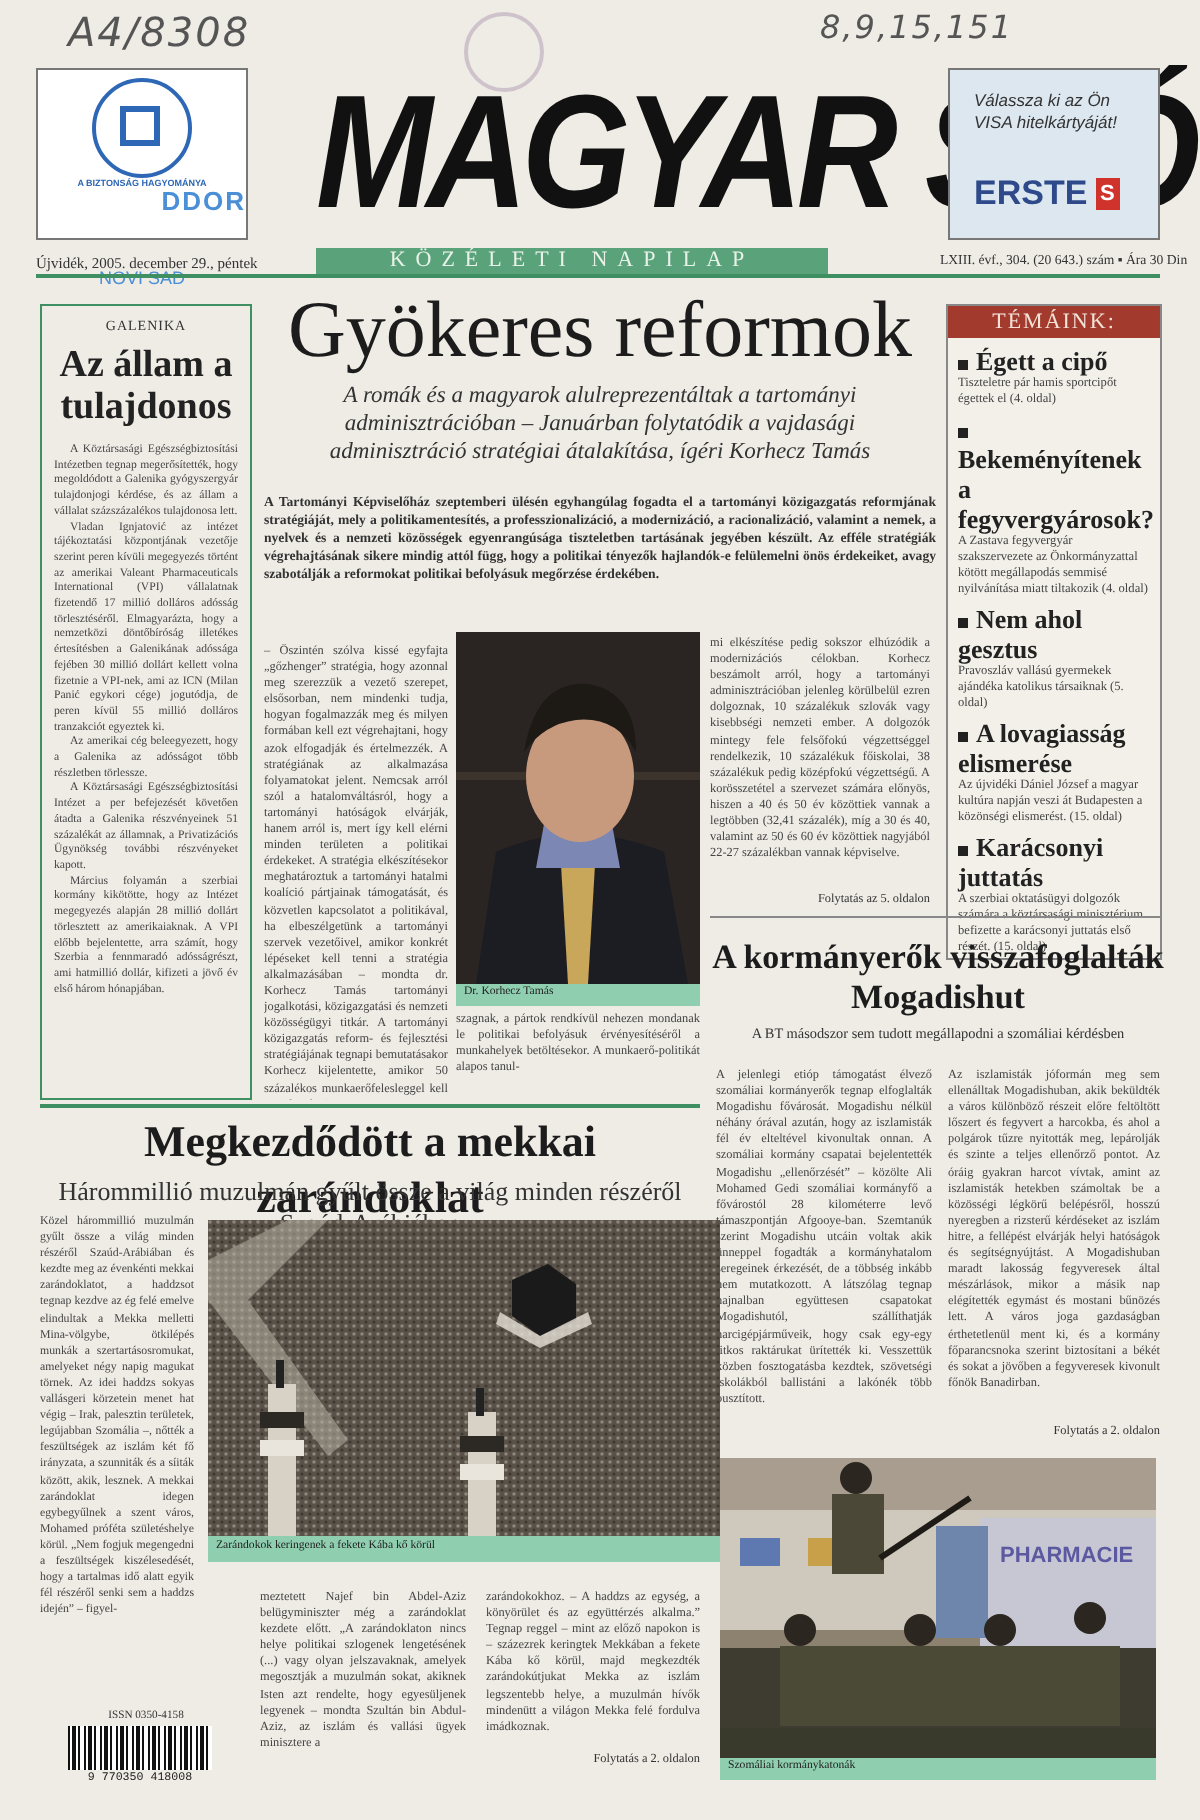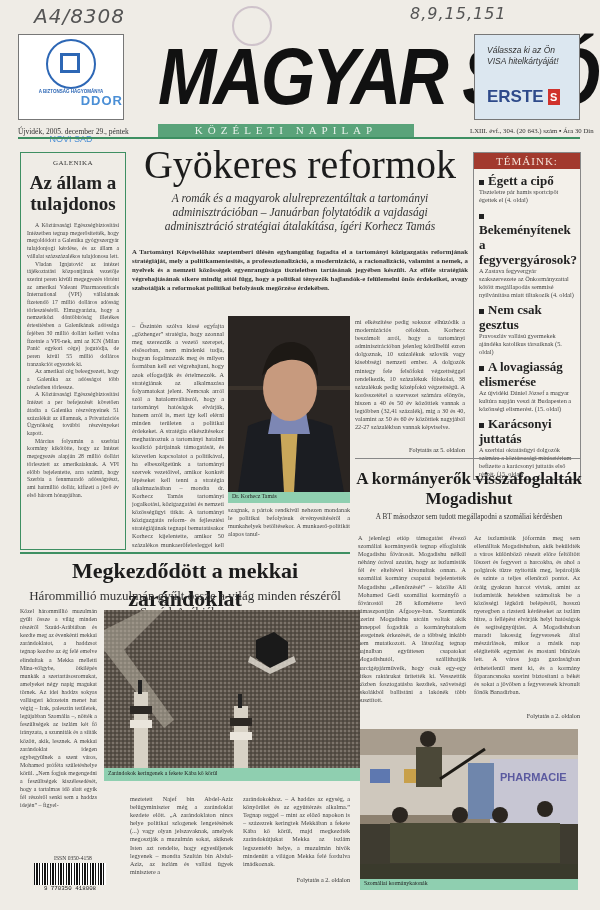--- a/index.html
+++ b/index.html
@@ -99,21 +99,21 @@
   <div style="padding:4px 5px 0;">
     <div>
       <div class="tem-title"><span class="bullet"></span><span>Égett a cipő</span></div>
       <div class="tem-text">Tiszteletre pár hamis sportcipőt égettek el (4. oldal)</div>
     </div>
     <div>
       <div class="tem-title"><span class="bullet"></span><span>Bekeményítenek a fegyvergyárosok?</span></div>
       <div class="tem-text">A Zastava fegyvergyár szakszervezete az Önkormányzattal kötött megállapodás semmisé nyilvánítása miatt tiltakozik (4. oldal)</div>
     </div>
     <div>
-      <div class="tem-title"><span class="bullet"></span><span>Nem csak gesztus</span></div>
+      <div class="tem-title"><span class="bullet"></span><span>Nem ahol gesztus</span></div>
       <div class="tem-text">Pravoszláv vallású gyermekek ajándéka katolikus társaiknak (5. oldal)</div>
     </div>
     <div>
       <div class="tem-title"><span class="bullet"></span><span>A lovagiasság elismerése</span></div>
       <div class="tem-text">Az újvidéki Dániel József a magyar kultúra napján veszi át Budapesten a közönségi elismerést. (15. oldal)</div>
     </div>
     <div>
       <div class="tem-title"><span class="bullet"></span><span>Karácsonyi juttatás</span></div>
       <div class="tem-text">A szerbiai oktatásügyi dolgozók számára a köztársasági minisztérium befizette a karácsonyi juttatás első részét. (15. oldal)</div>
     </div>

